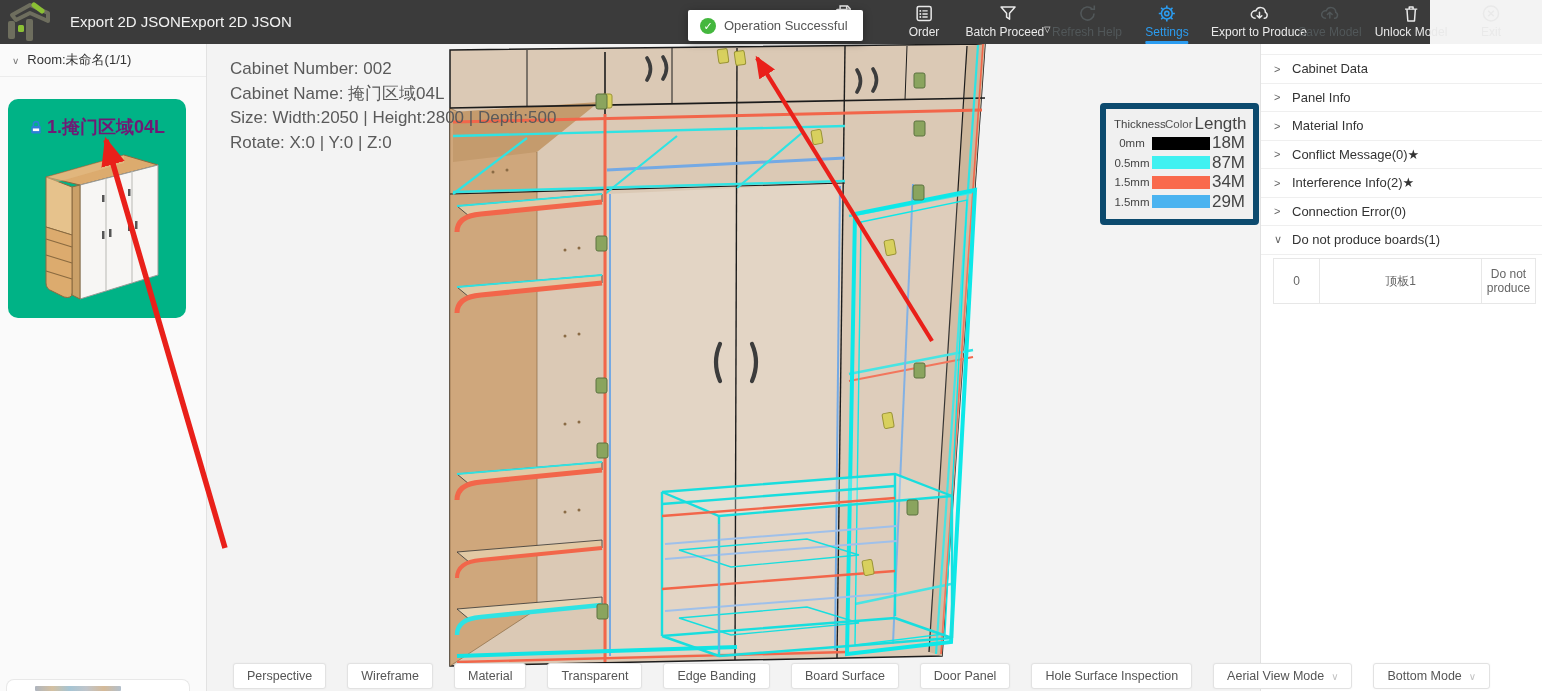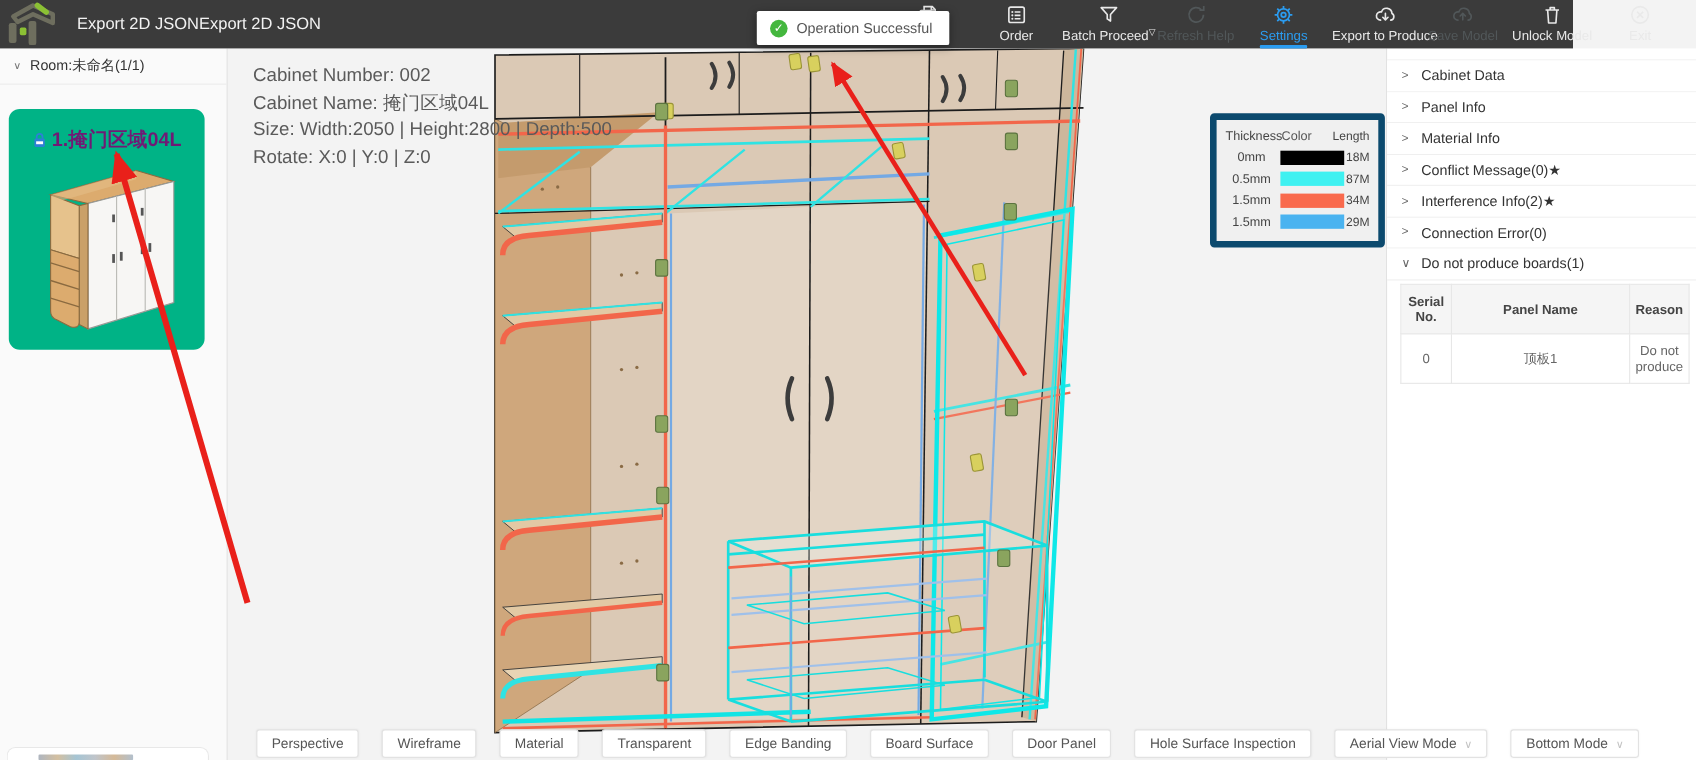--- a/index.html
+++ b/index.html
@@ -43,21 +43,21 @@
   .canvas-info { position:absolute; left:230px; top:57px; z-index:6; font-size:17px; color:#5a5a5a; line-height:24.5px; }
   .render-svg { position:absolute; left:207px; top:44px; z-index:1; }
   
   .legend { position:absolute; left:1100px; top:55px; width:159px; background:rgba(239,239,239,.95);
     border:6px solid #0c4a6e; border-radius:4px; z-index:6; padding:5px 8px 7px 8px;margin-top:48px; }
   .lg-row { display:flex; align-items:center; height:19.5px; }
   .lg-h { font-size:11.5px; color:#555; }
   .lg-c1 { width:49px; text-align:center; font-size:11.5px; color:#444; }
   .lg-c2 { width:60px; margin:0 2px; }
   .lg-c2 .sw { width:58px; height:13px; margin:0 auto; }
-  .lg-c3 { flex:1; text-align:right; font-size:11px; color:#444; }
+  .lg-c3 { flex:1; text-align:right; font-size:17px; color:#444; }
   
   .view-buttons { position:absolute; left:233px; top:663px; display:flex; gap:21px; z-index:8; }
   .vbtn { height:26px; background:#fff; border:1px solid #e2e2e2; border-radius:3px; padding:0 13px;
     font-size:12.5px; color:#555; line-height:24px; cursor:pointer; box-shadow:0 0 2px rgba(0,0,0,.05); white-space:nowrap; }
   .vbtn .dd { color:#c2c2c2; font-size:10px; margin-left:7px; }
   
   .rpanel { position:absolute; left:1260px; top:44px; width:282px; height:647px; background:#fff; border-left:1px solid #e2e2e2; z-index:5; }
   .acc { margin-top:10px; border-top:1px solid #efefef; }
   .acc-row { height:28.5px; display:flex; align-items:center; padding-left:13px; border-bottom:1px solid #efefef; cursor:pointer; background:#fff; }
   .acc-row .chev { color:#666; font-size:11px; width:18px; }
@@ -427,25 +427,20 @@
         <span class="lbl">Do not produce boards(1)</span>
       </div>
     </div>
     <table class="np-table">
       <colgroup>
           <col style="width:46px">
           <col style="width:162px">
           <col style="width:54px">
         </colgroup>
       <tbody>
-          <tr>
-        <th>Serial No.</th>
-        <th>Panel Name</th>
-        <th>Reason</th>
-      </tr>
       <tr>
         <td>0</td>
         <td>顶板1</td>
         <td>Do not produce</td>
       </tr>
     </tbody>
       </table>
   </aside>
 
   <svg class="arrows" width="1542" height="691" viewBox="0 0 1542 691">

